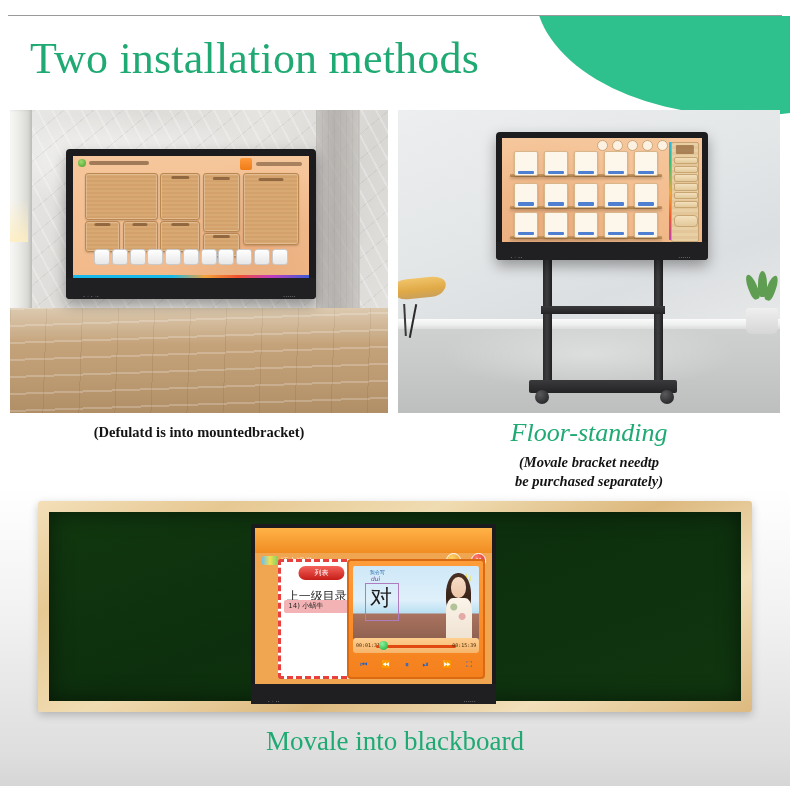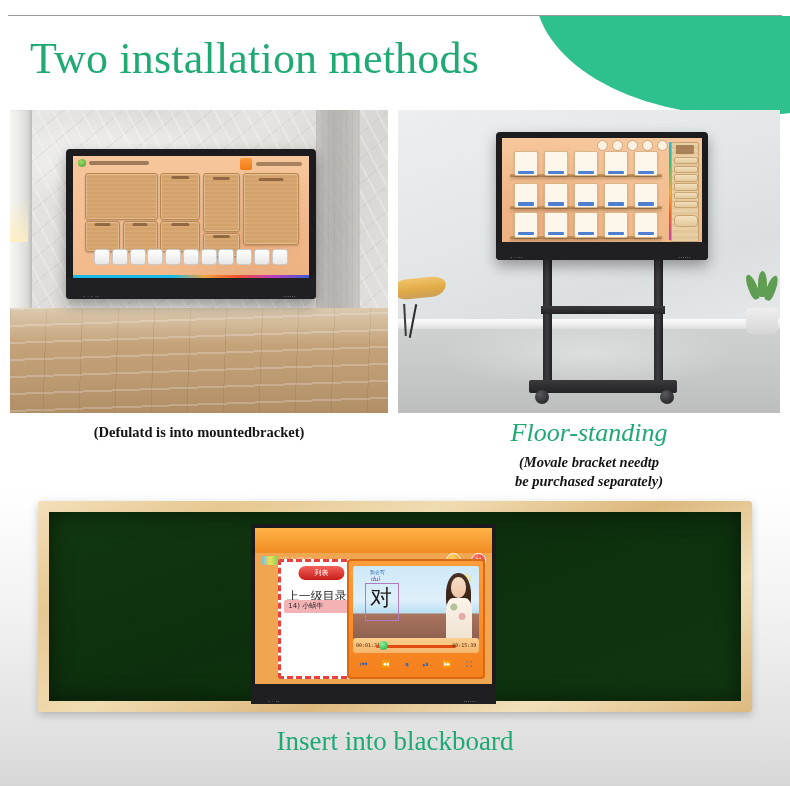--- a/index.html
+++ b/index.html
@@ -489,16 +489,16 @@
         <div class="bb-chin">
           <div class="chin-dots">▪ ▫ ▪▪</div>
           <div class="brandmark">▪▪▪▪▪▪</div>
         </div>
       </div>
 
     </div>
   </div>
 
   <div class="cap-bottom">
-    <div class="cap-title">Insert into blackboard</div>
+    <div class="cap-title">Movale into blackboard</div>
   </div>
 
 </div>
 
 </body></html>

